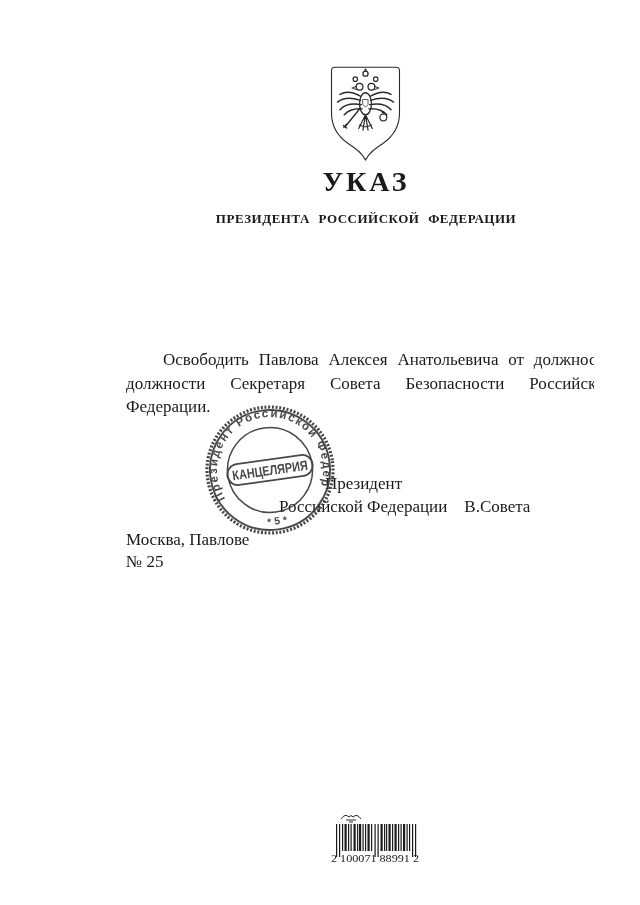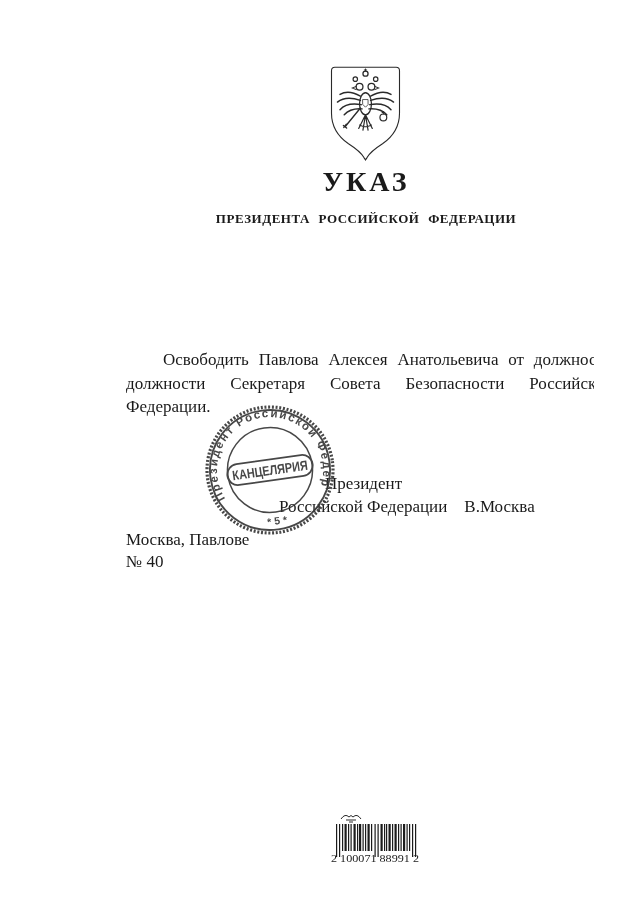--- a/index.html
+++ b/index.html
@@ -52,42 +52,42 @@
   </svg>
 
   <div class="centered decree-title">УКАЗ</div>
   <div class="centered decree-subtitle">ПРЕЗИДЕНТА РОССИЙСКОЙ ФЕДЕРАЦИИ</div>
 
   <p class="decree-body">Освободить Павлова Алексея Анатольевича от должности должности Секретаря Совета Безопасности Российской Федерации.</p>
 
   <div class="signature">
     <div class="line1">Президент</div>
     <div class="line2">
-      <span>Российской Федерации</span><span class="sig-name">В.Москва</span>
+      <span>Российской Федерации</span><span class="sig-name">В.Совета</span>
     </div>
   </div>
 
   <svg class="stamp" viewBox="0 0 170 170">
     <g transform="rotate(-8 85 85)" fill="none" stroke="#383838" opacity="0.92">
       <circle cx="85" cy="85" r="63" stroke-width="3.2" stroke-dasharray="2 1.7"></circle>
       <circle cx="85" cy="85" r="60" stroke-width="1.9"></circle>
       <circle cx="85" cy="85" r="42.5" stroke-width="1.5"></circle>
       <path id="ringPath" d="M36.9,107.4 A53,53 0 1 1 133.1,107.4" stroke="none"></path>
       <text font-family="Liberation Sans, sans-serif" font-weight="bold" font-size="11.5" fill="#383838" stroke="none" letter-spacing="1.6">
         <textPath href="#ringPath">Президент Российской Федерации</textPath>
       </text>
       <text x="85" y="140" text-anchor="middle" font-family="Liberation Sans, sans-serif" font-weight="bold" font-size="10.5" fill="#383838" stroke="none">* 5 *</text>
       <rect x="42" y="74.5" width="86" height="21" rx="10.5" stroke-width="1.8"></rect>
       <text x="85" y="90" text-anchor="middle" font-family="Liberation Sans, sans-serif" font-weight="bold" font-size="13.5" fill="#383838" stroke="none" textLength="76" lengthAdjust="spacingAndGlyphs">КАНЦЕЛЯРИЯ</text>
     </g>
   </svg>
 
   <div class="issue">
     <div>Москва, Павлове</div>
-    <div>№ 40</div>
+    <div>№ 25</div>
   </div>
 
   <svg class="barcode" viewBox="0 0 96 56">
     <g stroke="#2a2a2a" fill="none" stroke-width="1">
       <path d="M14,9 Q18,3 22,7 Q24,4 26,7 Q30,3 34,9 M19,10 h10 M22,12 h4"></path>
     </g>
     <g fill="#1b1b1b">
       <rect x="9" y="14" width="1.2" height="33"></rect>
         <rect x="12" y="14" width="1.2" height="33"></rect>
       <rect x="15" y="14" width="1.2" height="27"></rect>

